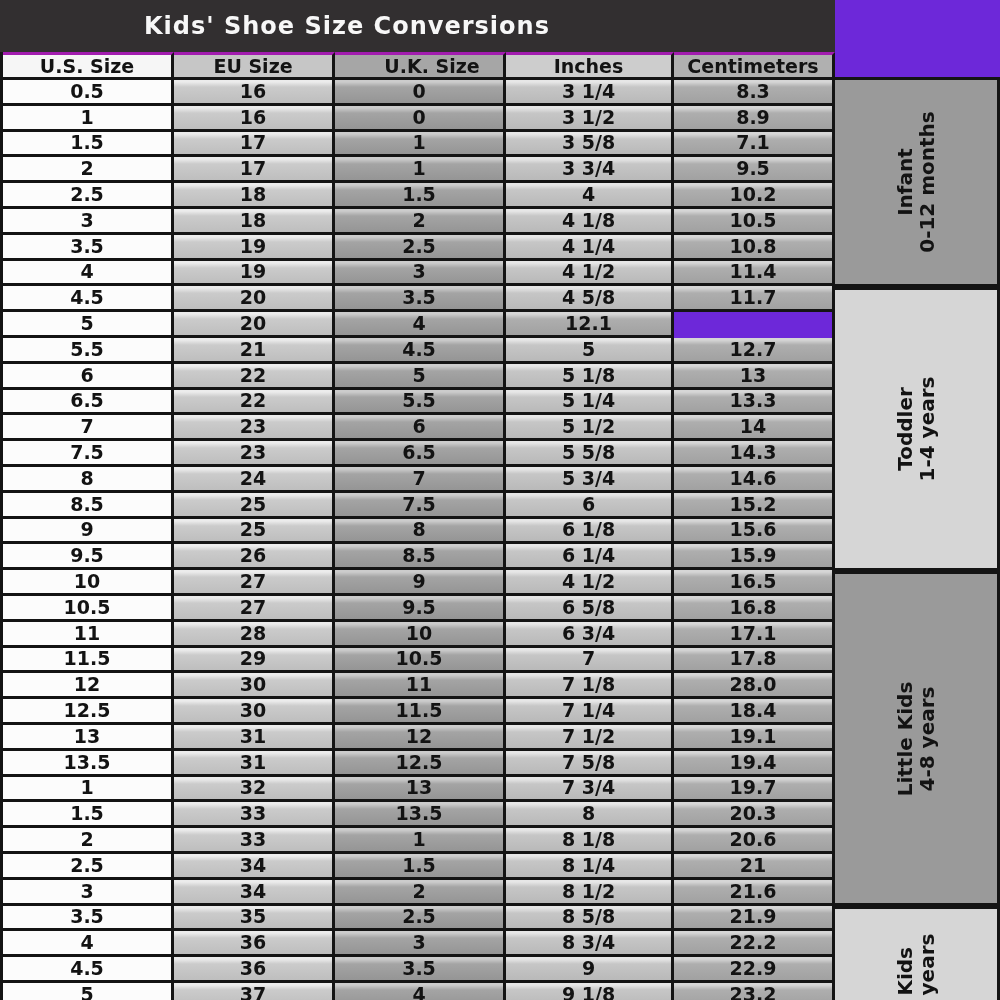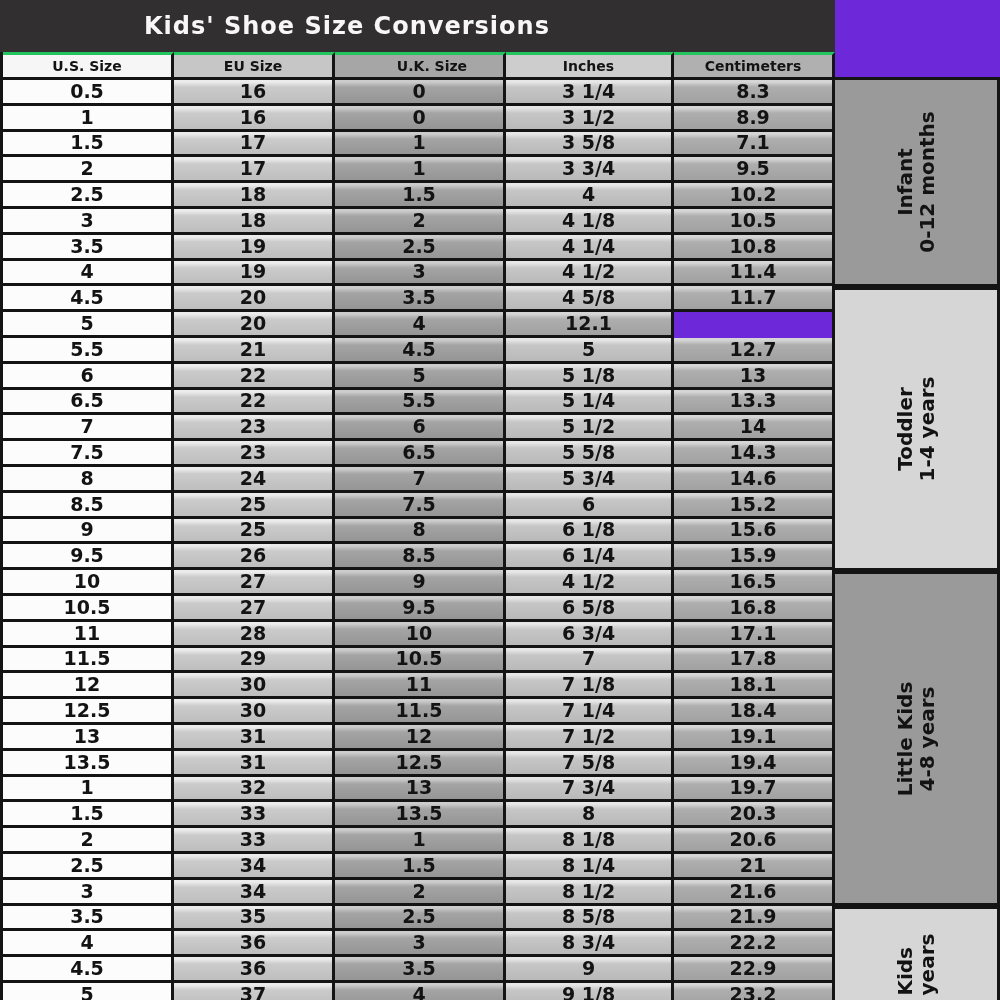--- a/index.html
+++ b/index.html
@@ -21,21 +21,21 @@
   .conv-table { position:absolute; left:0; top:52px; width:835px; border-left:3px solid #141414; }
   .hdr-row, .row { display:grid; grid-template-columns:171px 161px 171px 168px 161px; }
   .hdr-row { height:28px; }
   .row { height:25.8px; }
   .cell {
     display:flex; align-items:center; justify-content:center;
     border-right:3px solid #141414; border-bottom:3px solid #141414;
     font-weight:bold; font-size:19px; line-height:1; white-space:nowrap;
     color:#131313; overflow:hidden;
   }
-  .hdr-row .cell { border-top:3px solid #22c55e; font-size:14px; }
+  .hdr-row .cell { border-top:3px solid #a21caf; font-size:19px; }
   .h0 { background:#f6f6f6; }
   .h1 { background:#c6c6c6; }
   .h2 { background:#a6a6a6;padding-left:26px; }
   .h3 { background:#cdcdcd; }
   .h4 { background:#b0b0b0; }
   .c0 { background:#fcfcfc; }
   .c1 { background:linear-gradient(180deg,#ececec 0px,#ececec 2px,#cbcbcb 7px,#bebebe 100%); }
   .c2 { background:linear-gradient(180deg,#cccccc 0px,#cccccc 2px,#a4a4a4 7px,#959595 100%); }
   .c3 { background:linear-gradient(180deg,#e7e7e7 0px,#e7e7e7 2px,#c6c6c6 7px,#b9b9b9 100%); }
   .c4 { background:linear-gradient(180deg,#d6d6d6 0px,#d6d6d6 2px,#aeaeae 7px,#a1a1a1 100%); }
@@ -229,21 +229,21 @@
           <div class="cell c1">29</div>
           <div class="cell c2">10.5</div>
           <div class="cell c3">7</div>
           <div class="cell c4">17.8</div>
         </div>
         <div class="row">
           <div class="cell c0">12</div>
           <div class="cell c1">30</div>
           <div class="cell c2">11</div>
           <div class="cell c3">7 1/8</div>
-          <div class="cell c4">18.1</div>
+          <div class="cell c4">28.0</div>
         </div>
         <div class="row">
           <div class="cell c0">12.5</div>
           <div class="cell c1">30</div>
           <div class="cell c2">11.5</div>
           <div class="cell c3">7 1/4</div>
           <div class="cell c4">18.4</div>
         </div>
         <div class="row">
           <div class="cell c0">13</div>

